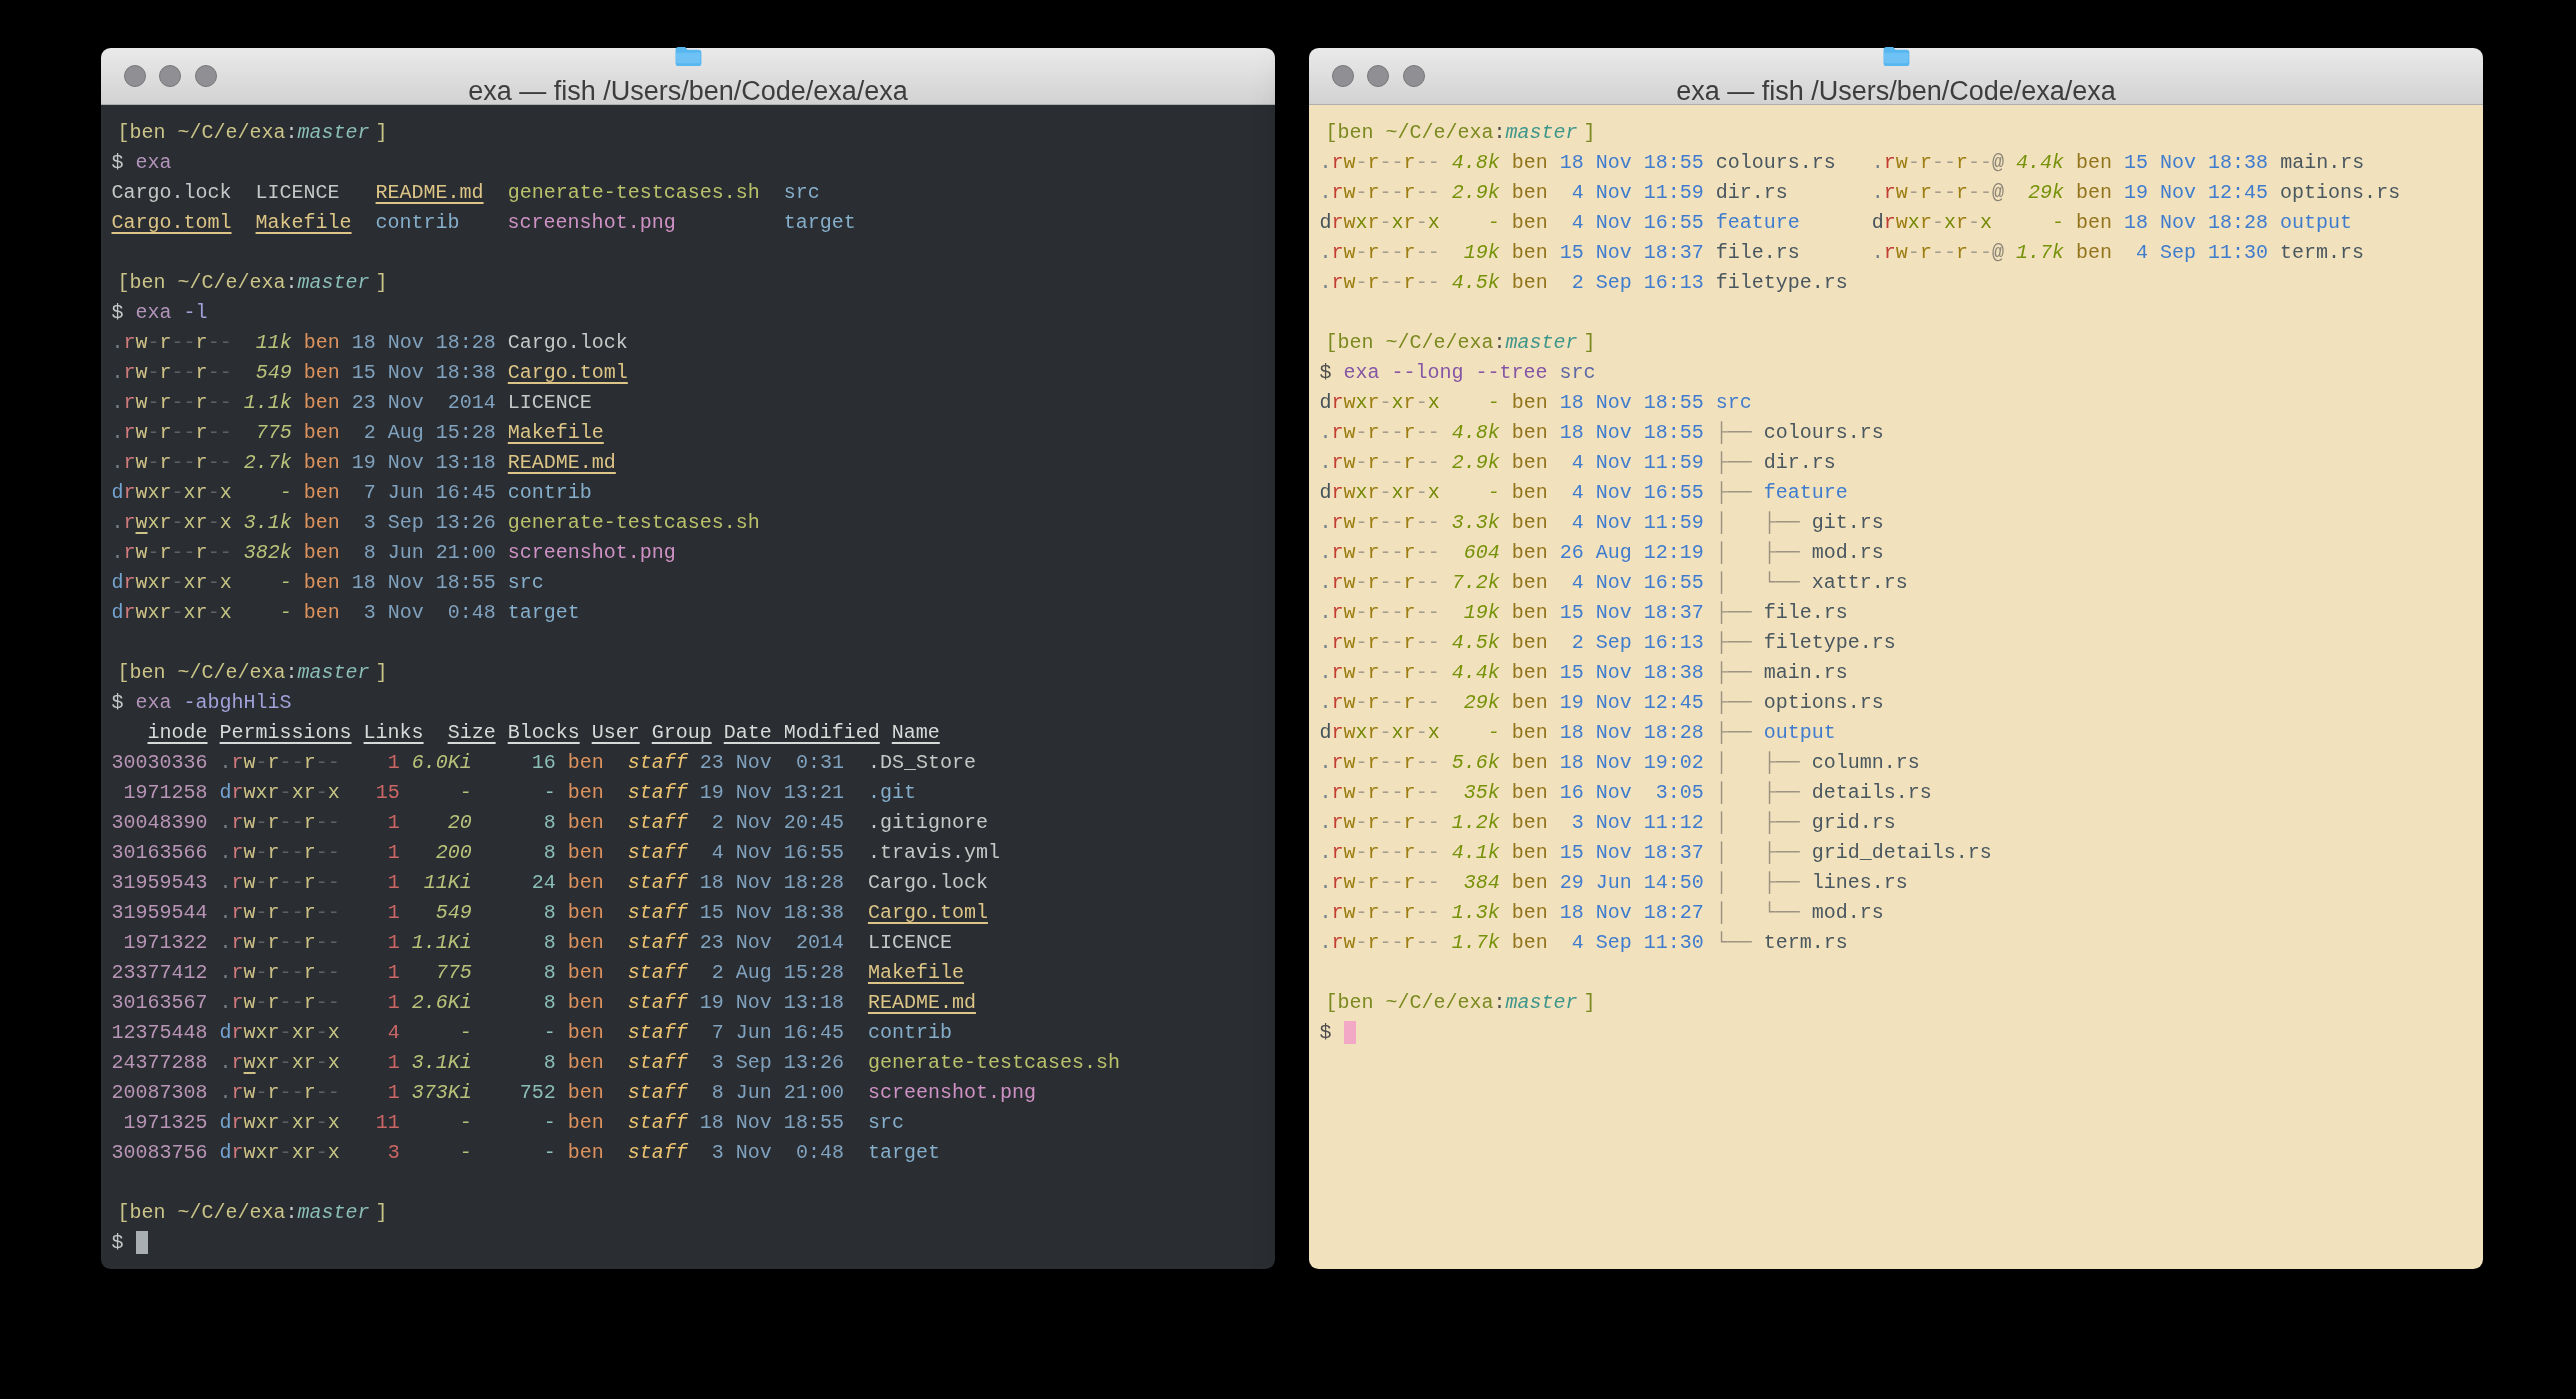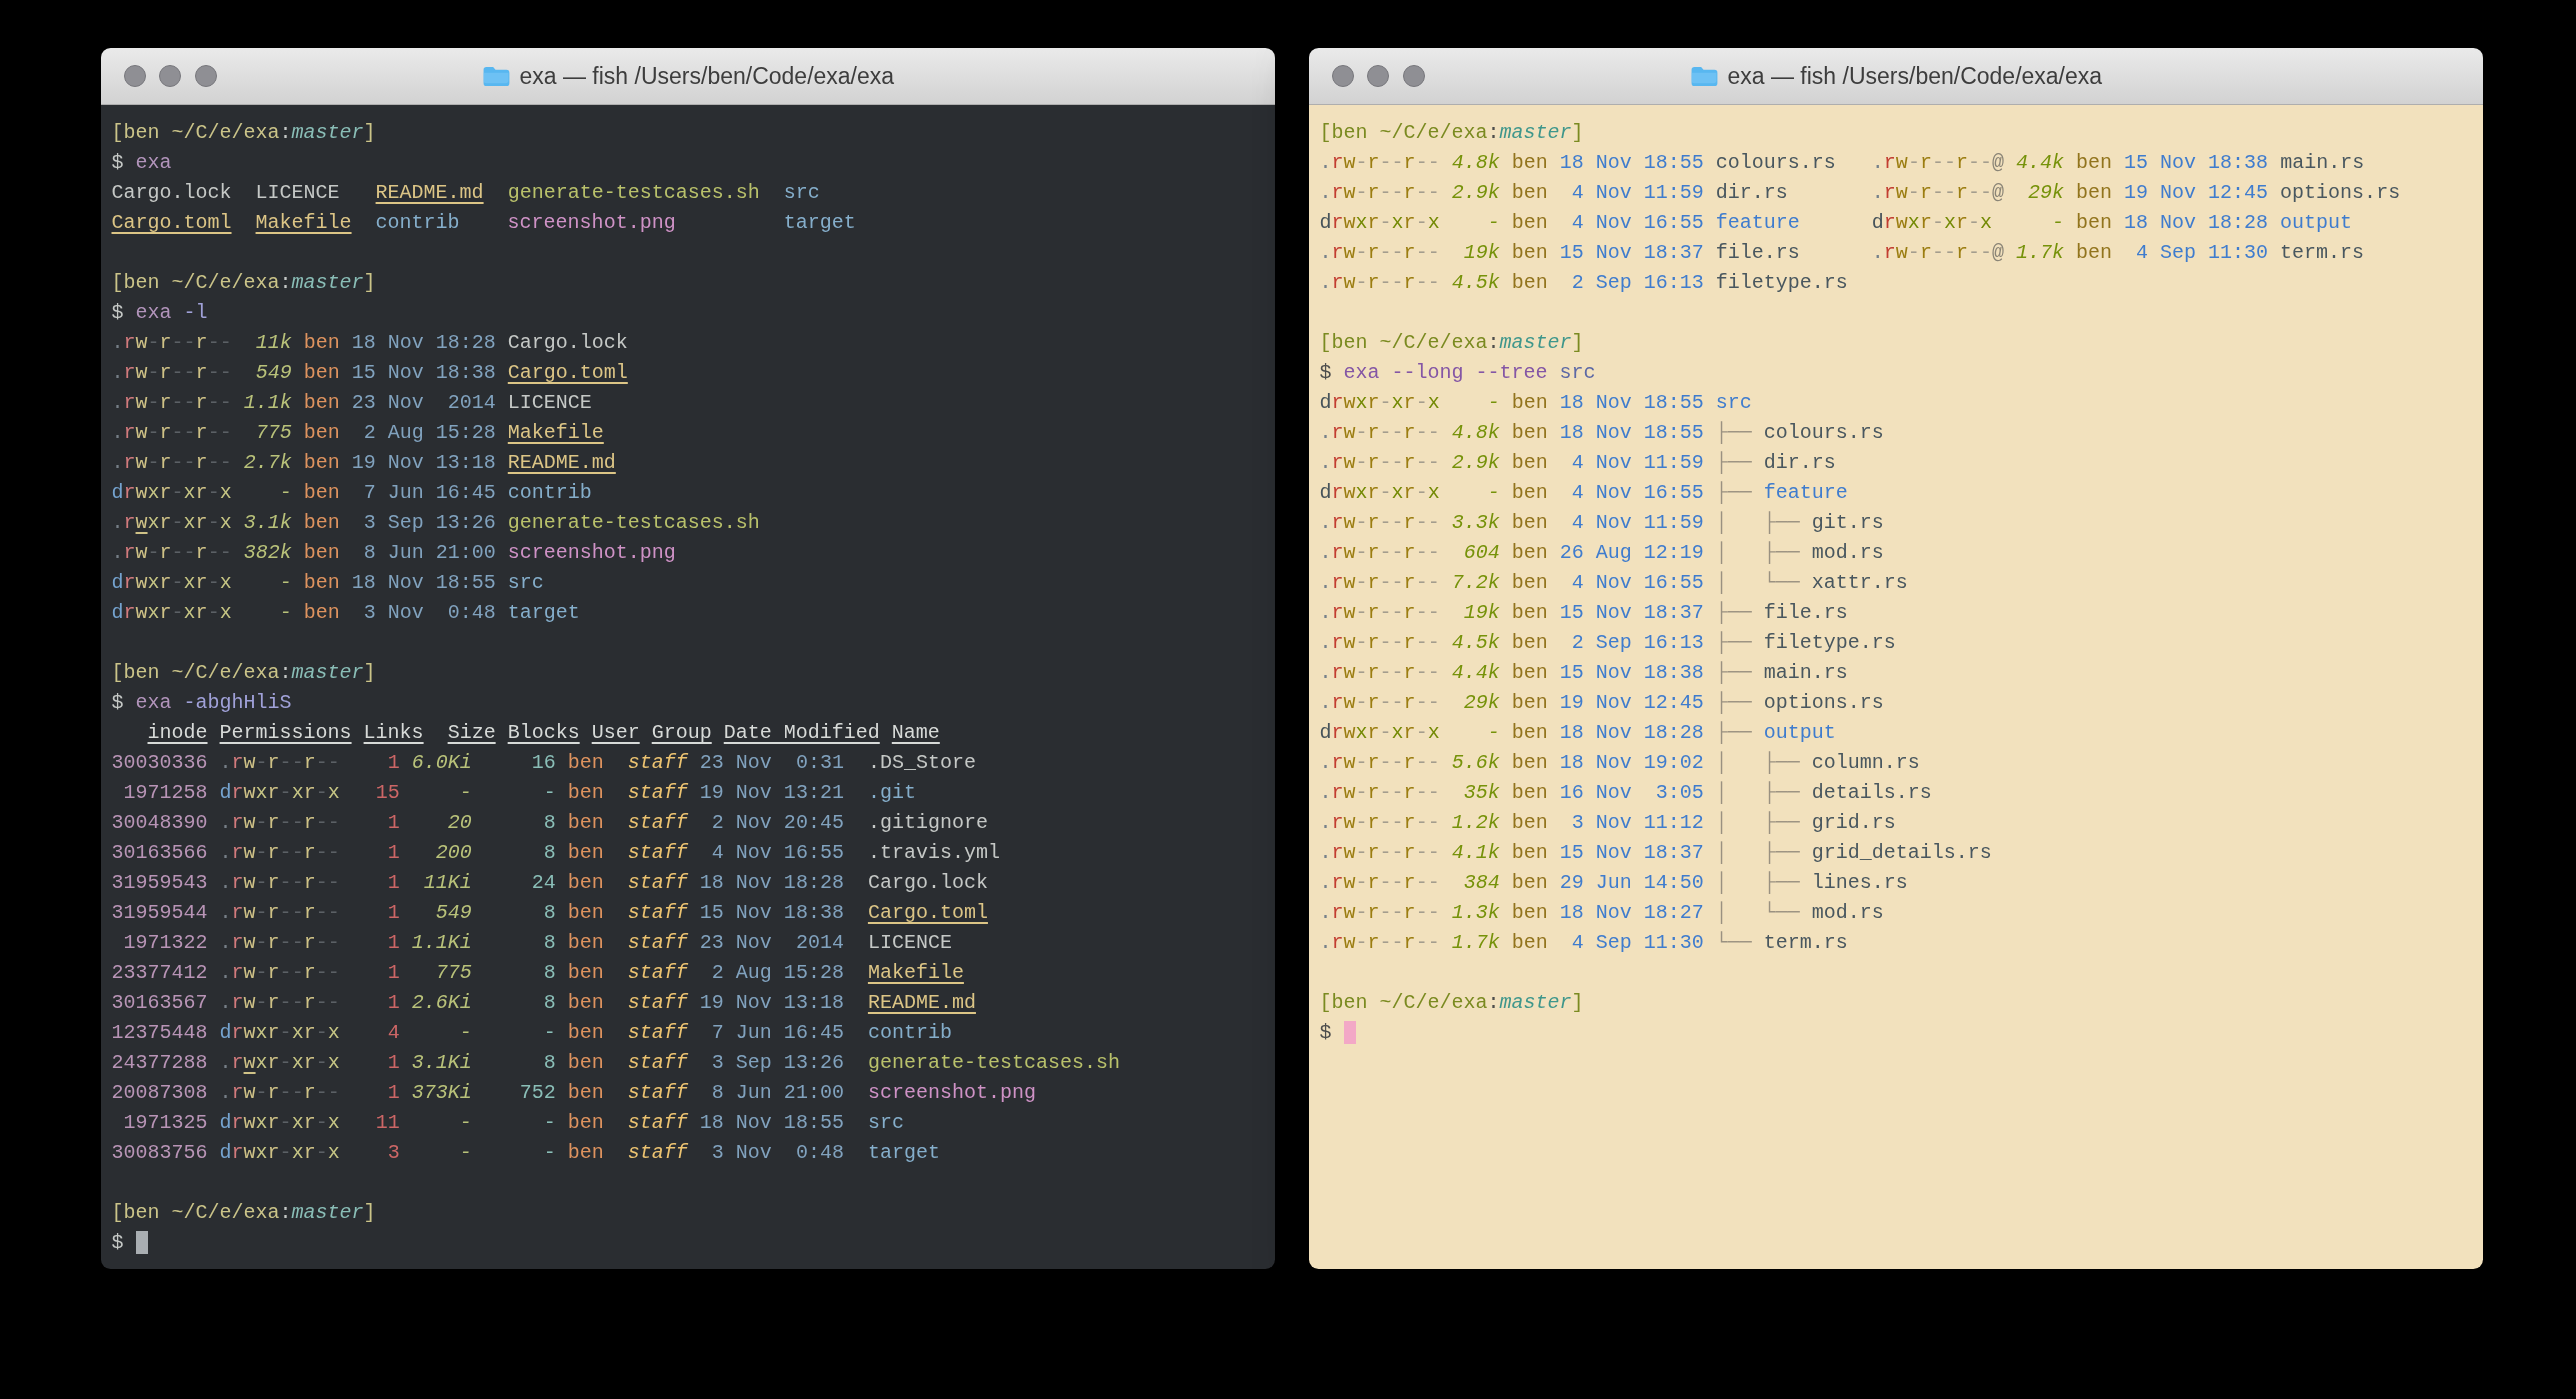--- a/index.html
+++ b/index.html
@@ -31,35 +31,35 @@
     position:absolute;left:23px;top:0;height:100%;
     display:flex;align-items:center;gap:13.4px;
   }
   .light{
     width:22px;height:22px;border-radius:50%;
     background:#8f8f94;border:1px solid #77777c;
     box-sizing:border-box;
   }
   .titletext{
     display:flex;align-items:center;gap:9.6px;
-    color:#3d3d3d;font-size:23px;
+    color:#3d3d3d;font-size:27px;flex-direction:column;
   }
   .term{
     height:1164px;
     box-sizing:border-box;
     padding:13.4px 10.5px;
     border-radius:0 0 9.6px 9.6px;
     background:var(--bg);
     overflow:hidden;
     font-family:"Liberation Mono","DejaVu Sans Mono",monospace;
     font-size:20px;line-height:30px;
   }
   .line{white-space:pre;}
   .u{text-decoration:underline;text-decoration-thickness:1.9px;text-underline-offset:3.8px;}
-  .c-fg{color:var(--fg);}   .c-pr{color:var(--pr);}   .c-br{color:var(--br);font-style:italic;}
+  .c-fg{color:var(--fg);}   .c-pr{color:var(--pr);margin-left:6px;}   .c-br{color:var(--br);font-style:italic;}
   .c-cmd{color:var(--cmd);} .c-flag{color:var(--flag);}.c-arg{color:var(--arg);}
   .c-dot{color:var(--dot);} .c-d{color:var(--d);}     .c-r{color:var(--r);}
   .c-w{color:var(--w);}     .c-x{color:var(--x);}     .c-dash{color:var(--dash);}
   .c-at{color:var(--at);}   .c-sz{color:var(--sz);font-style:italic;}   .c-usr{color:var(--usr);}
   .c-grp{color:var(--grp);font-style:italic;} .c-dt{color:var(--dt);}   .c-dir{color:var(--dir);}
   .c-file{color:var(--file);}.c-build{color:var(--build);}.c-exe{color:var(--exe);}
   .c-img{color:var(--img);text-align:right;} .c-ino{color:var(--ino);} .c-lnk{color:var(--lnk);}
   .c-blk{color:var(--blk);} .c-hdr{color:var(--hdr);} .c-tree{color:var(--tree);}
   .c-cur{background:var(--cur);color:var(--cur);}
 </style>

